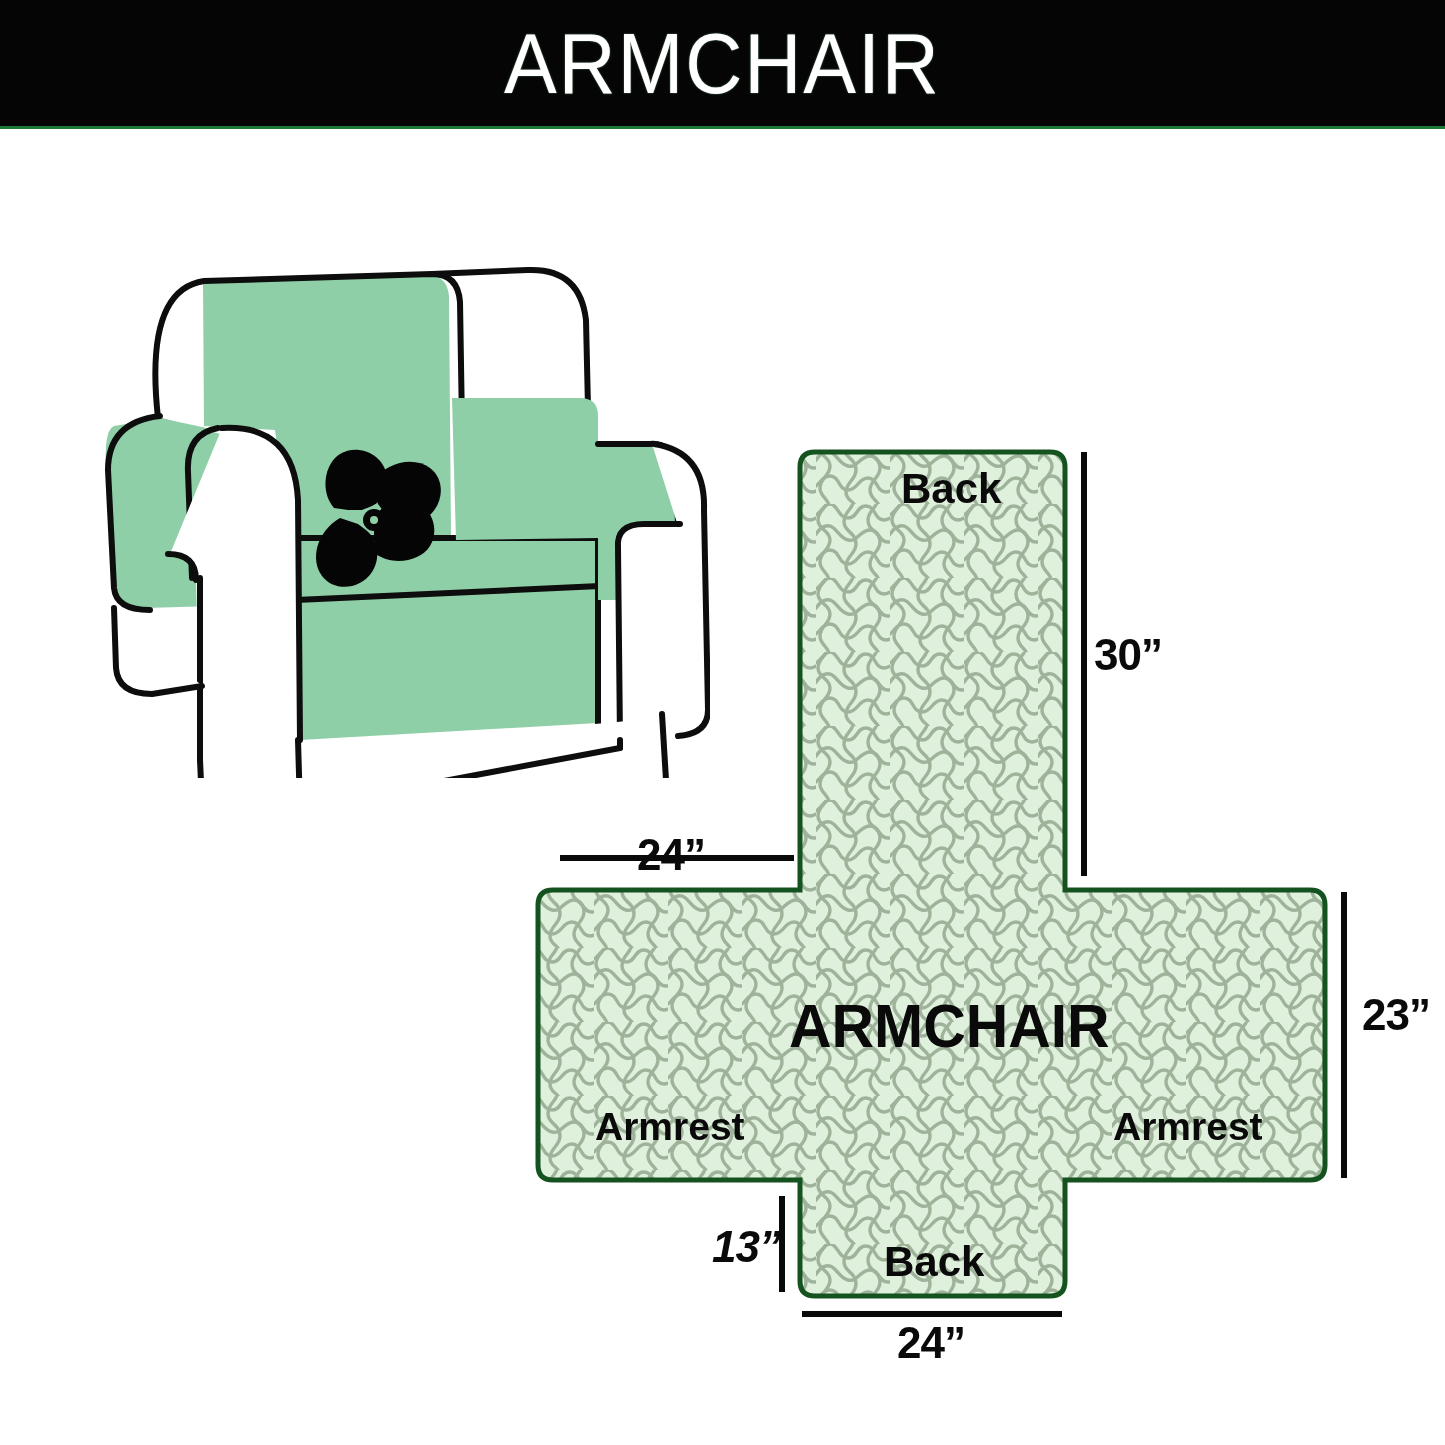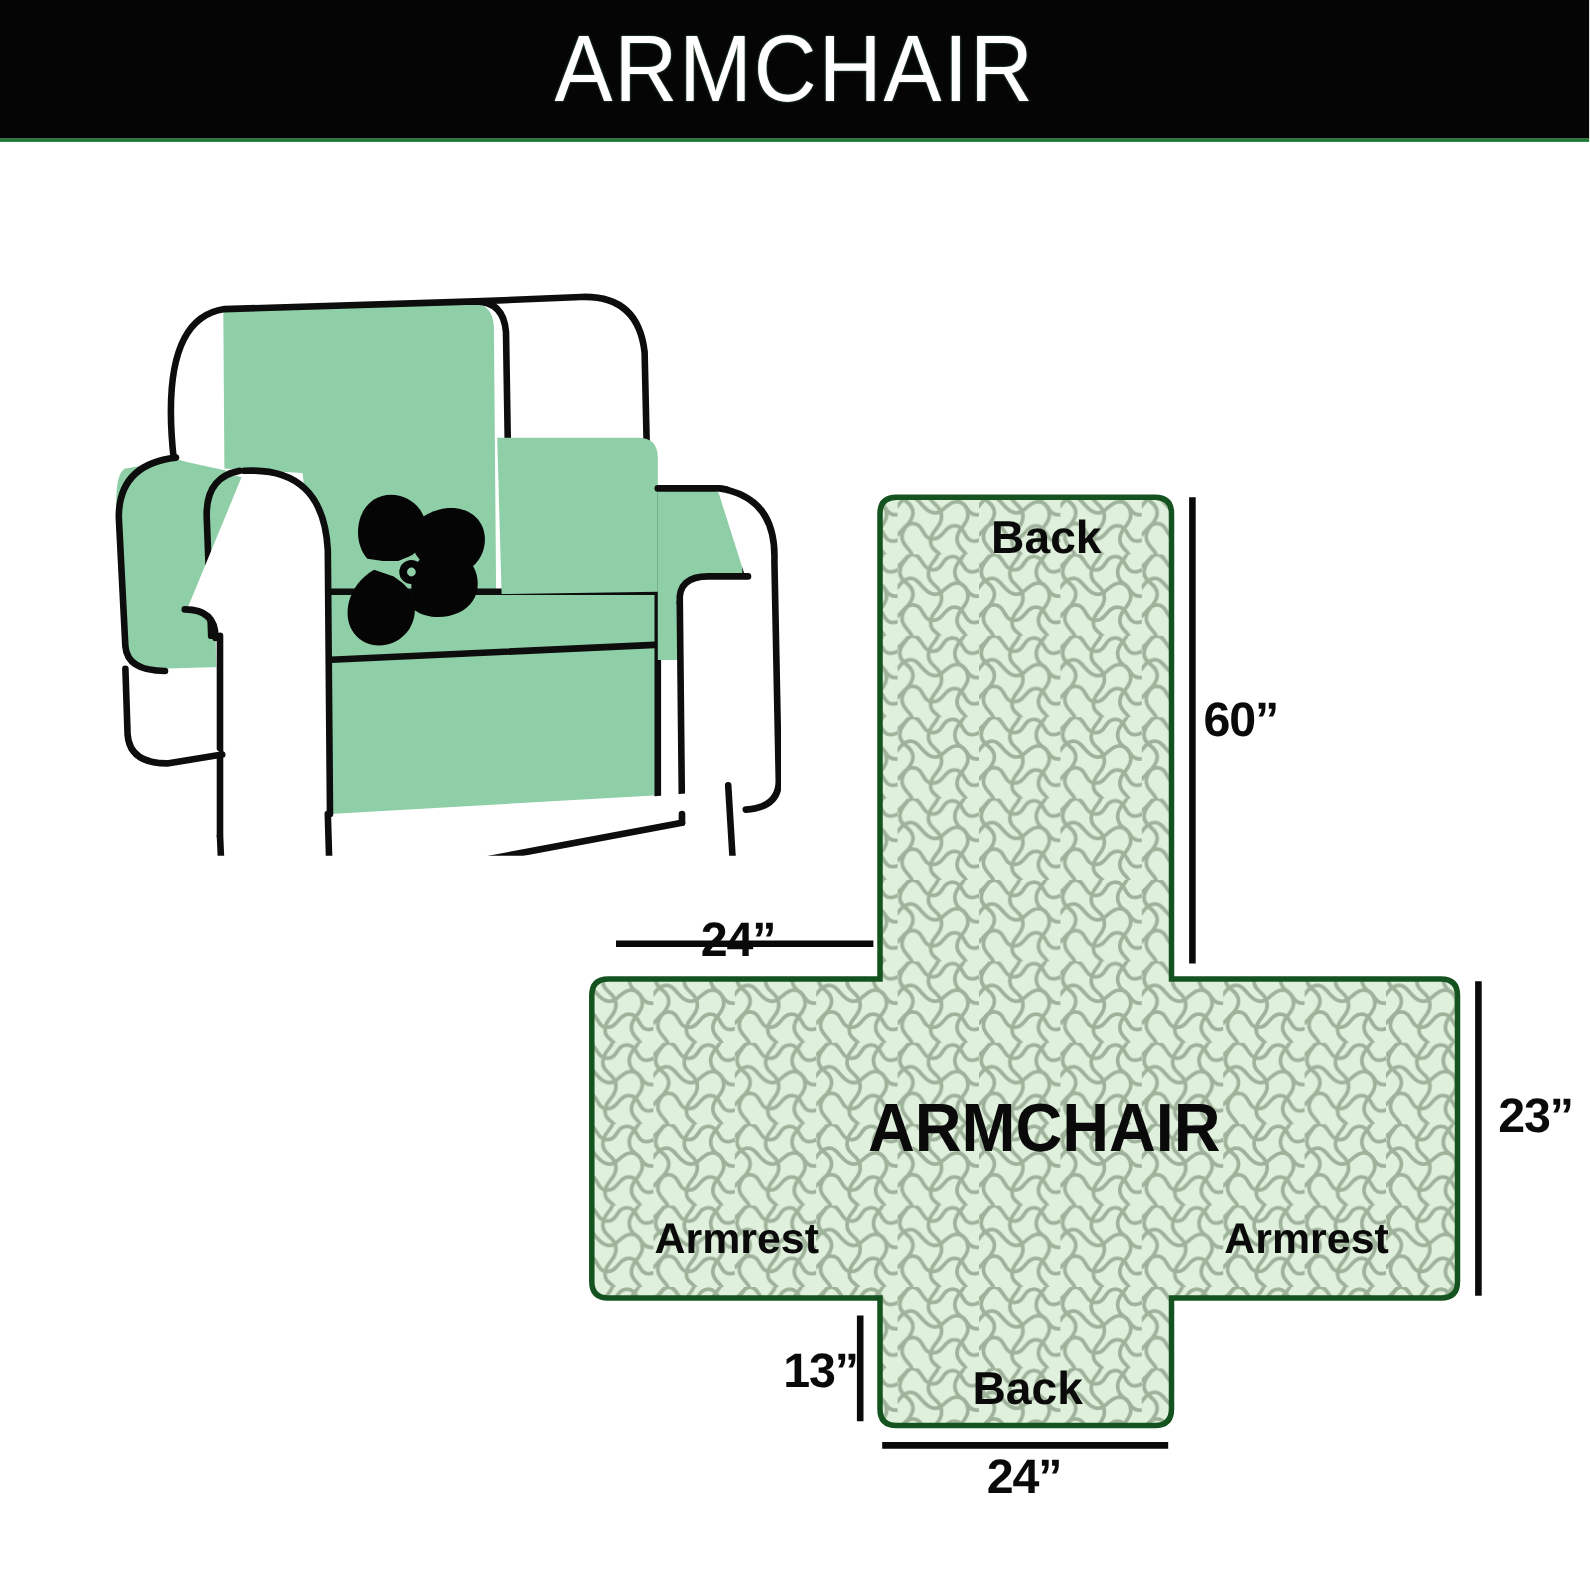--- a/index.html
+++ b/index.html
@@ -65,21 +65,21 @@
     font-family: "Liberation Sans", sans-serif;
     font-weight: bold;
     font-size: 44px;
     color: #0a0a0a;
     white-space: nowrap;
     letter-spacing: -1px;
   }
   #dim-40  { left: 1094px; top: 630px; }
   #dim-23  { left: 1342px; top: 990px; padding-left: 20px; }
   #dim-24-top { left: 637px; top: 830px; }
-  #dim-13  { left: 712px; top: 1222px; }
+  #dim-13  { left: 712px; top: 1222px; font-style: italic; }
   #dim-24-bottom { left: 897px; top: 1318px; }
 
   
   .panel-label {
     position: absolute;
     font-family: "Liberation Sans", sans-serif;
     font-weight: bold;
     color: #0a0a0a;
     white-space: nowrap;
   }
@@ -225,21 +225,21 @@
   <div class="panel-label" id="label-back">Back</div>
 
   <div class="panel-label" id="label-armrest-left">Armrest</div>
 
   <div class="panel-label" id="label-center">ARMCHAIR</div>
 
   <div class="panel-label" id="label-armrest-right">Armrest</div>
 
   <div class="panel-label" id="label-front">Back</div>
 
-  <div class="dim-label" id="dim-40">60”</div>
+  <div class="dim-label" id="dim-40">30”</div>
 
   <div class="dim-label" id="dim-24-top">24”</div>
 
   <div class="dim-label" id="dim-23">23”</div>
 
   <div class="dim-label" id="dim-13">13”</div>
 
   <div class="dim-label" id="dim-24-bottom">24”</div>
 
 </div>

